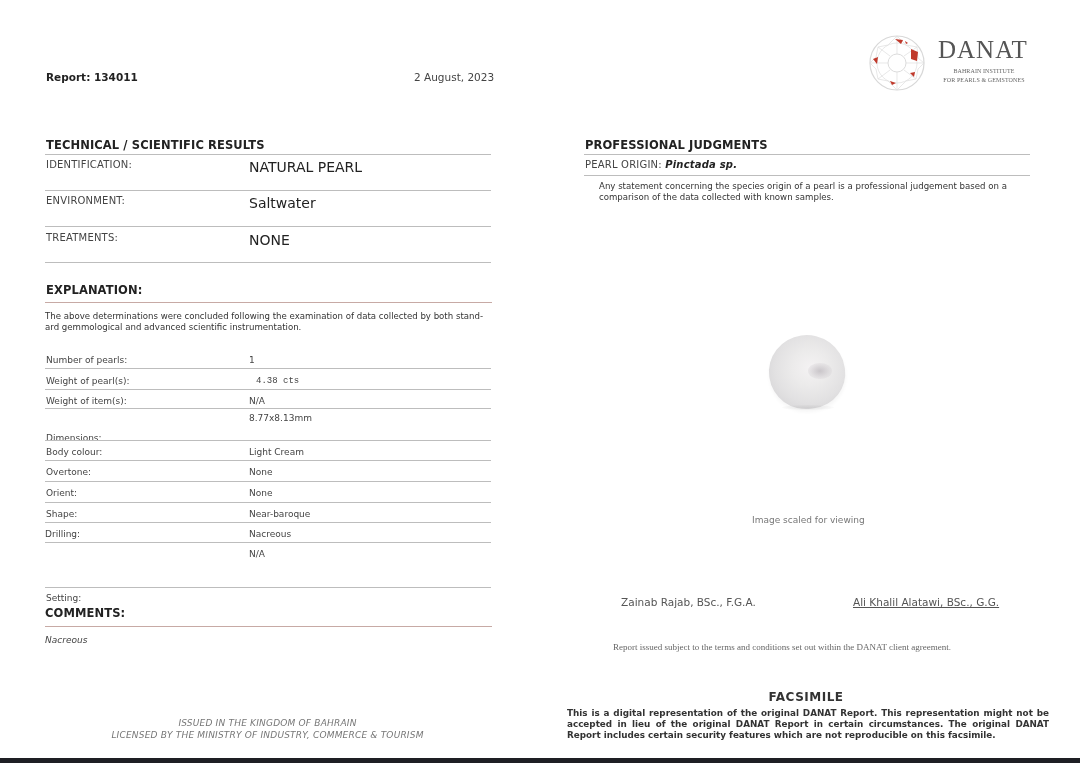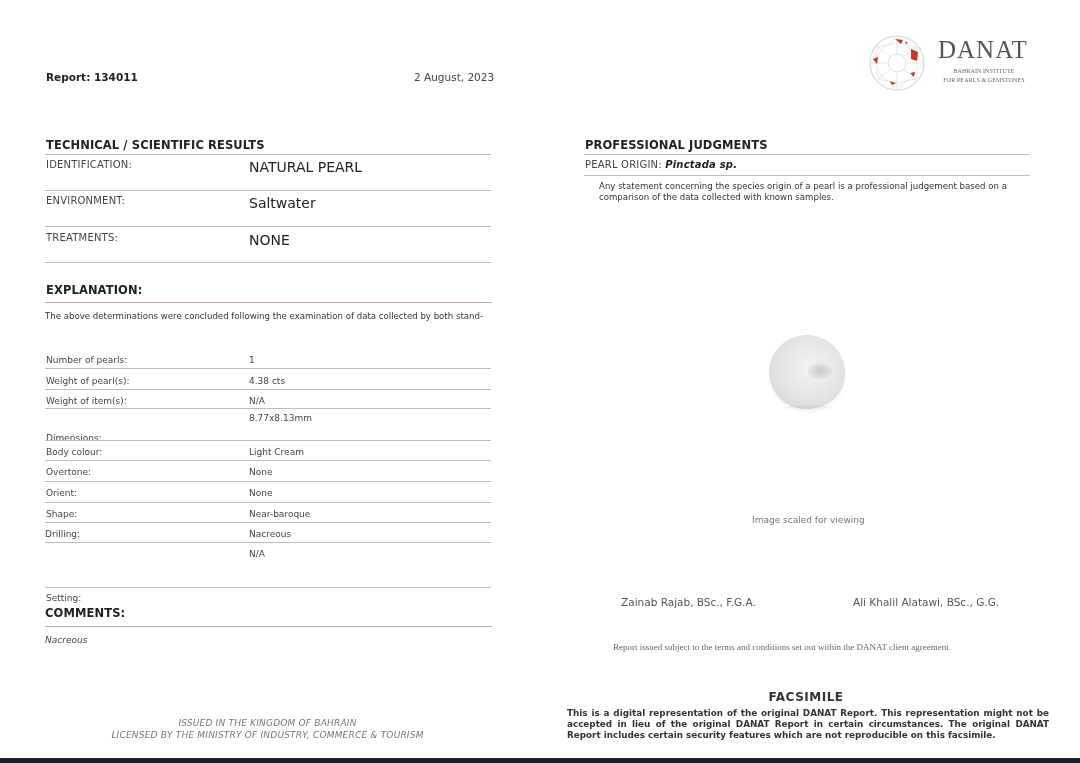--- a/index.html
+++ b/index.html
@@ -79,28 +79,29 @@
 <div class="abs hline" style="left:45px;top:226px;width:446px;"></div>
 
 <div class="abs lbl-up" style="left:46px;top:232px;">TREATMENTS:</div>
 <div class="abs val-b" style="left:249px;top:232px;">NONE</div>
 <div class="abs hline" style="left:45px;top:262px;width:446px;"></div>
 
 <div class="abs sec-title" style="left:46px;top:283px;">EXPLANATION:</div>
 <div class="abs hline-r" style="left:45px;top:302px;width:447px;"></div>
 <div class="abs para" style="left:45px;top:311px;width:460px;">
   <div>The above determinations were concluded following the examination of data collected by both stand-</div>
+  <div>ard gemmological and advanced scientific instrumentation.</div>
 </div>
 
 <div class="abs small-lbl" style="left:46px;top:355px;">Number of pearls:</div>
 <div class="abs small-val" style="left:249px;top:355px;">1</div>
 <div class="abs hline" style="left:45px;top:368px;width:446px;"></div>
 
 <div class="abs small-lbl" style="left:46px;top:376px;">Weight of pearl(s):</div>
-<div class="abs small-val" style="left:249px;top:376px;">4.38 cts</div>
+<div class="abs small-val" style="left:256px;top:376px;font-family:Liberation Mono, monospace;">4.38 cts</div>
 <div class="abs hline" style="left:45px;top:389px;width:446px;"></div>
 
 <div class="abs small-lbl" style="left:46px;top:396px;">Weight of item(s):</div>
 <div class="abs small-val" style="left:249px;top:396px;">N/A</div>
 <div class="abs hline" style="left:45px;top:408px;width:446px;"></div>
 
 <div class="abs small-lbl" style="left:46px;top:413px;margin-top:20px;">Dimensions:</div>
 <div class="abs small-val" style="left:249px;top:413px;">8.77x8.13mm</div>
 <div class="abs hline" style="left:45px;top:440px;width:446px;"></div>
 
@@ -148,20 +149,20 @@
   <div>Any statement concerning the species origin of a pearl is a professional judgement based on a</div>
   <div>comparison of the data collected with known samples.</div>
 </div>
 
 <div class="abs pearl"></div>
 <div class="abs pearl-hi"></div>
 <div class="abs pearl-shadow"></div>
 <div class="abs caption">Image scaled for viewing</div>
 
 <div class="abs sig" style="left:621px;top:596px;">Zainab Rajab, BSc., F.G.A.</div>
-<div class="abs sig" style="left:853px;top:596px;">Ali Khalil Alatawi, BSc., G.G.</div>
+<div class="abs sig" style="left:853px;top:596px;text-decoration:underline;">Ali Khalil Alatawi, BSc., G.G.</div>
 
 <div class="abs terms">Report issued subject to the terms and conditions set out within the DANAT client agreement.</div>
 
 <div class="abs fac-title">FACSIMILE</div>
 <div class="abs fac-text">This is a digital representation of the original DANAT Report. This representation might not be accepted in lieu of the original DANAT Report in certain circumstances. The original DANAT Report includes certain security features which are not reproducible on this facsimile.</div>
 
 <div class="abs bottom-bar"></div>
 
 </body></html>

